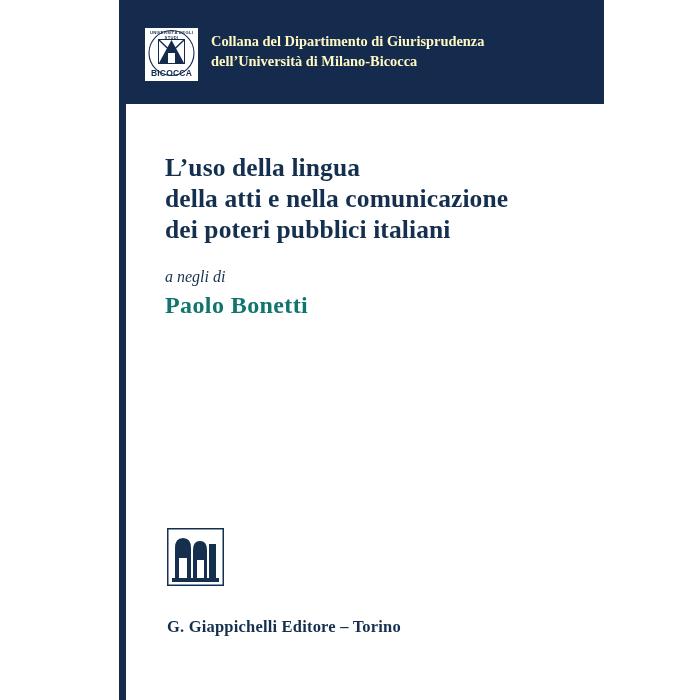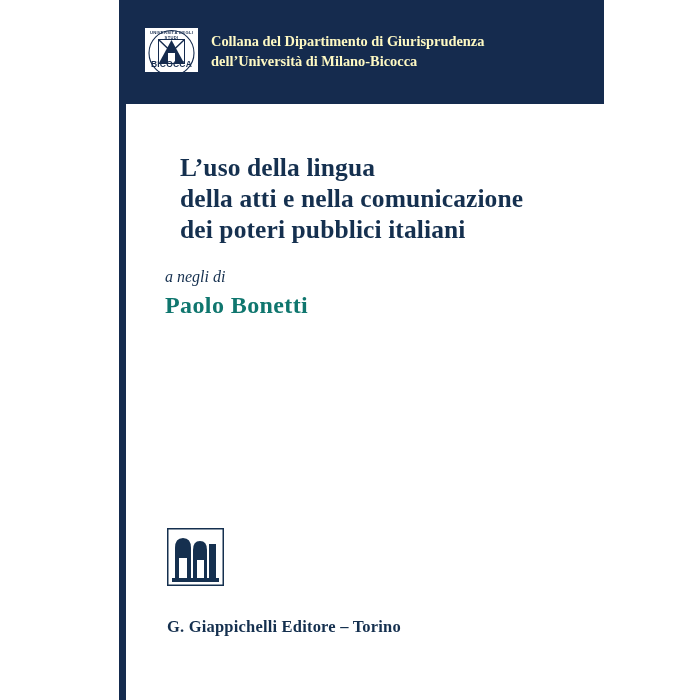--- a/index.html
+++ b/index.html
@@ -36,21 +36,21 @@
     width: 478px;
     height: 104px;
     background: #152b4e;
   }
 
   .logo-box {
     position: absolute;
     left: 19px;
     top: 28px;
     width: 53px;
-    height: 44px;
+    height: 53px;
     background: #ffffff;
     display: flex;
     flex-direction: column;
     align-items: center;
     justify-content: center;
     overflow: hidden;
   }
   .logo-ring {
     position: absolute;
     top: 1px;
@@ -98,21 +98,21 @@
     color: #fef9c3;
     font-family: "Liberation Serif", serif;
     font-weight: bold;
     font-size: 14.4px;
     line-height: 20px;
   }
 
   
   .title {
     position: absolute;
-    left: 180px;
+    left: 165px;
     top: 152px;
     width: 430px;
     color: #15304f;
     font-family: "Liberation Serif", serif;
     font-weight: bold;
     font-size: 25.5px;
     line-height: 31px;
     letter-spacing: 0.1px;
   }
   .title-line { display: block; white-space: nowrap; }

